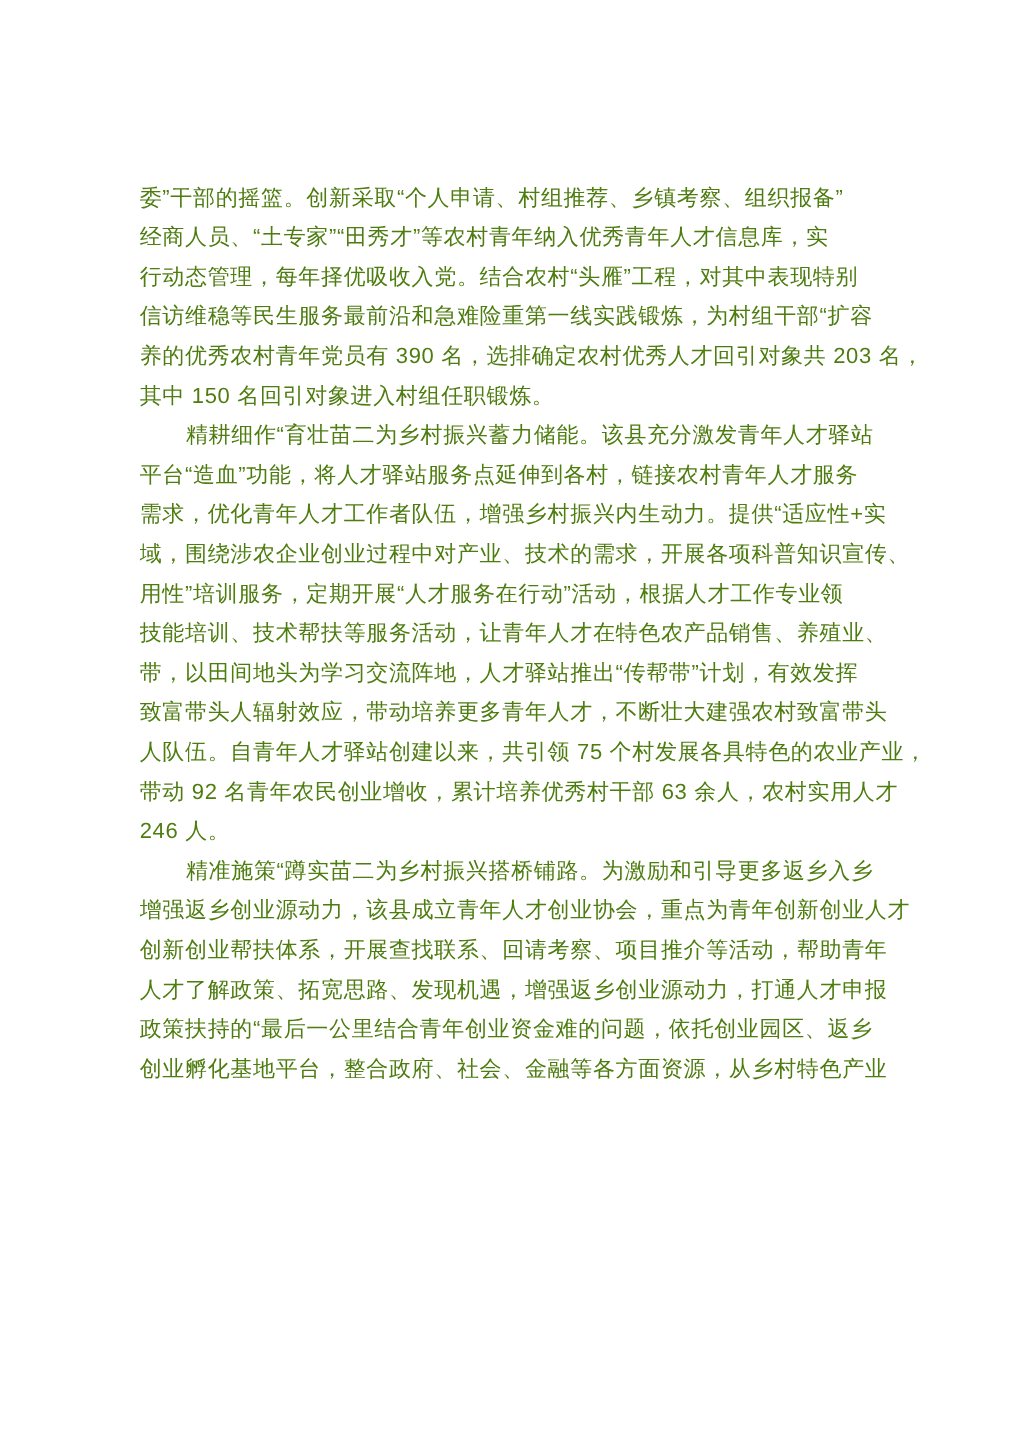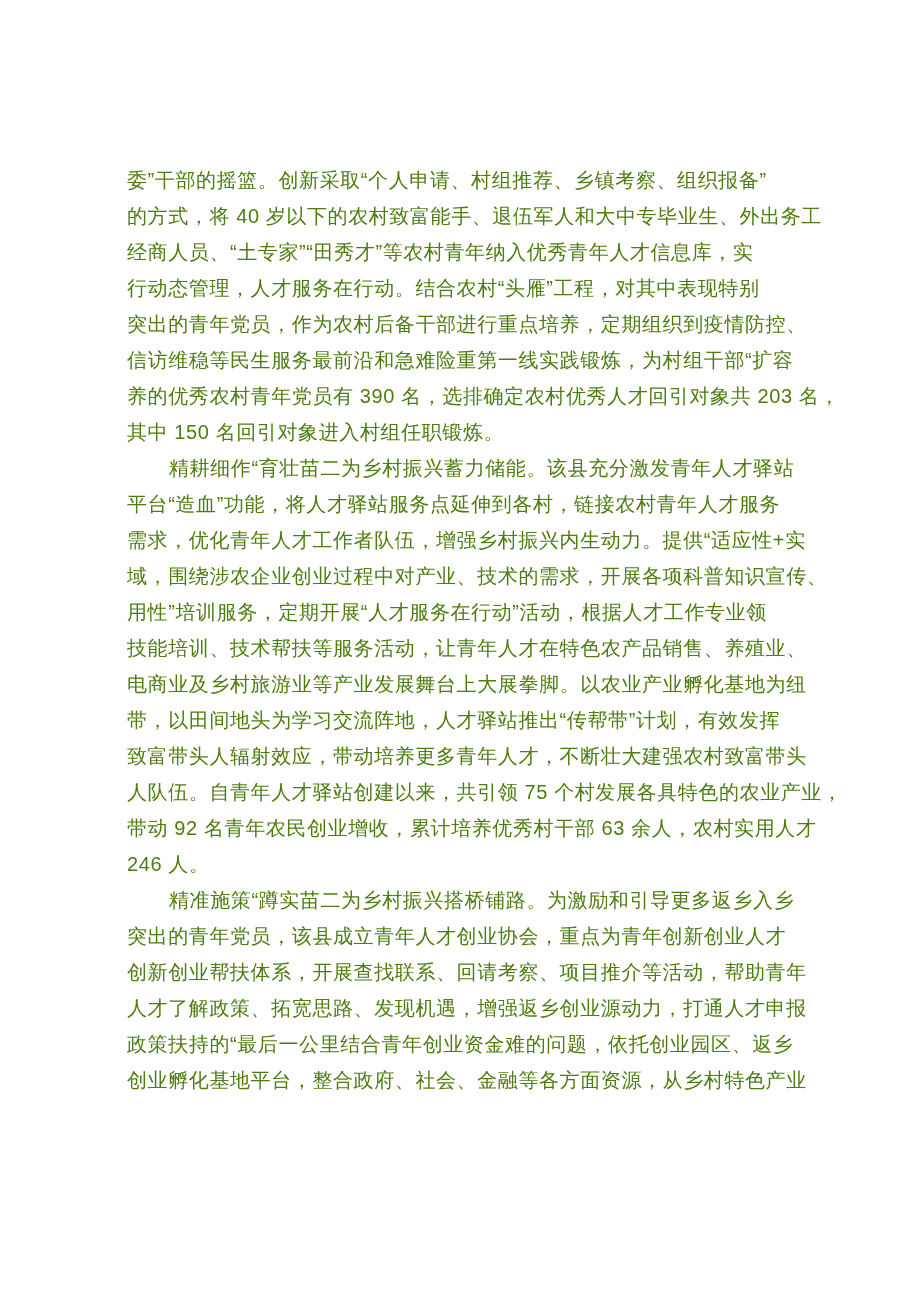--- a/index.html
+++ b/index.html
@@ -20,43 +20,40 @@
       letter-spacing: 0.6px;
     }
     .indent { padding-left: 42px; }
   </style>
 </head>
 <body>
 
 <div class="page">
   <div>
     <div class="line">委”干部的摇篮。创新采取“个人申请、村组推荐、乡镇考察、组织报备”</div>
-    <div class="line">的方式，将 40 岁以下的农村致富能手、退伍军人和大中专毕业生、外出务工</div>
     <div class="line">经商人员、“土专家”“田秀才”等农村青年纳入优秀青年人才信息库，实</div>
-    <div class="line">行动态管理，人才服务在行动。结合农村“头雁”工程，对其中表现特别</div>
-    <div class="line">突出的青年党员，作为农村后备干部进行重点培养，定期组织到疫情防控、</div>
+    <div class="line">行动态管理，每年择优吸收入党。结合农村“头雁”工程，对其中表现特别</div>
     <div class="line">信访维稳等民生服务最前沿和急难险重第一线实践锻炼，为村组干部“扩容</div>
     <div class="line">养的优秀农村青年党员有 390 名，选排确定农村优秀人才回引对象共 203 名，</div>
     <div class="line">其中 150 名回引对象进入村组任职锻炼。</div>
   </div>
   <div>
     <div class="line indent">精耕细作“育壮苗二为乡村振兴蓄力储能。该县充分激发青年人才驿站</div>
     <div class="line">平台“造血”功能，将人才驿站服务点延伸到各村，链接农村青年人才服务</div>
     <div class="line">需求，优化青年人才工作者队伍，增强乡村振兴内生动力。提供“适应性+实</div>
     <div class="line">域，围绕涉农企业创业过程中对产业、技术的需求，开展各项科普知识宣传、</div>
     <div class="line">用性”培训服务，定期开展“人才服务在行动”活动，根据人才工作专业领</div>
     <div class="line">技能培训、技术帮扶等服务活动，让青年人才在特色农产品销售、养殖业、</div>
-    <div class="line">电商业及乡村旅游业等产业发展舞台上大展拳脚。以农业产业孵化基地为纽</div>
     <div class="line">带，以田间地头为学习交流阵地，人才驿站推出“传帮带”计划，有效发挥</div>
     <div class="line">致富带头人辐射效应，带动培养更多青年人才，不断壮大建强农村致富带头</div>
     <div class="line">人队伍。自青年人才驿站创建以来，共引领 75 个村发展各具特色的农业产业，</div>
     <div class="line">带动 92 名青年农民创业增收，累计培养优秀村干部 63 余人，农村实用人才</div>
     <div class="line">246 人。</div>
   </div>
   <div>
     <div class="line indent">精准施策“蹲实苗二为乡村振兴搭桥铺路。为激励和引导更多返乡入乡</div>
-    <div class="line">突出的青年党员，该县成立青年人才创业协会，重点为青年创新创业人才</div>
+    <div class="line">增强返乡创业源动力，该县成立青年人才创业协会，重点为青年创新创业人才</div>
     <div class="line">创新创业帮扶体系，开展查找联系、回请考察、项目推介等活动，帮助青年</div>
     <div class="line">人才了解政策、拓宽思路、发现机遇，增强返乡创业源动力，打通人才申报</div>
     <div class="line">政策扶持的“最后一公里结合青年创业资金难的问题，依托创业园区、返乡</div>
     <div class="line">创业孵化基地平台，整合政府、社会、金融等各方面资源，从乡村特色产业</div>
   </div>
 </div>
 
 </body></html>

